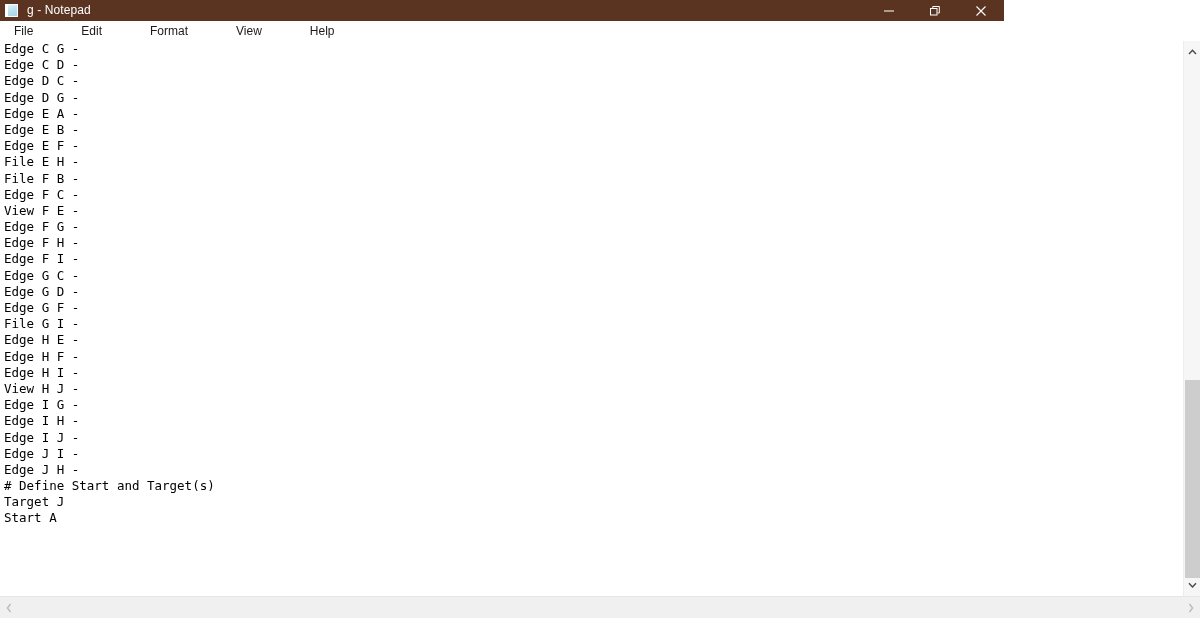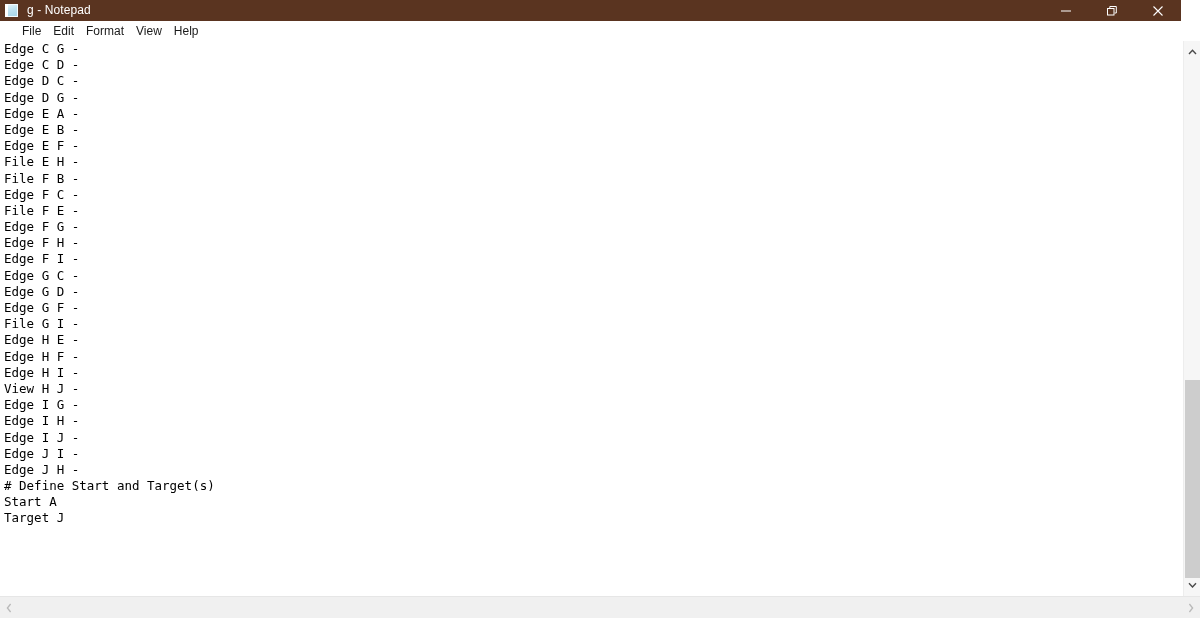--- a/index.html
+++ b/index.html
@@ -20,21 +20,21 @@
     width: 1200px;
     height: 618px;
     background: #ffffff;
     box-sizing: border-box;
   }
 
   
   .titlebar {
     position: absolute;
     left: 0; top: 0;
-    width: 1181px;
+    width: 1004px;
     height: 21px;
     background: #5a3420;
     display: flex;
     align-items: flex-end;
     box-sizing: border-box;
   }
   .title-left {
     display: flex;
     align-items: center;
     padding-left: 4px;
@@ -92,22 +92,23 @@
 
   
   .menubar {
     position: absolute;
     left: 0; top: 21px;
     width: 1200px;
     height: 20px;
     background: #ffffff;
     display: flex;
     align-items: center;
-    padding-left: 16px;
-    box-sizing: border-box;
+    padding-left: 8px;
+    box-sizing: border-box;
+    gap: 36px;
   }
   .menu-item {
     font-size: 12px;
     color: #1a1a1a;
     line-height: 20px;
     padding: 0 6px;
     white-space: nowrap;
     font-family: "Liberation Sans", sans-serif;
   }
 
@@ -245,40 +246,40 @@
         <div class="line">Edge C G -</div>
         <div class="line">Edge C D -</div>
         <div class="line">Edge D C -</div>
         <div class="line">Edge D G -</div>
         <div class="line">Edge E A -</div>
         <div class="line">Edge E B -</div>
         <div class="line">Edge E F -</div>
         <div class="line">File E H -</div>
         <div class="line">File F B -</div>
         <div class="line">Edge F C -</div>
-        <div class="line">File F E -</div>
+        <div class="line">View F E -</div>
         <div class="line">Edge F G -</div>
         <div class="line">Edge F H -</div>
         <div class="line">Edge F I -</div>
         <div class="line">Edge G C -</div>
         <div class="line">Edge G D -</div>
         <div class="line">Edge G F -</div>
         <div class="line">File G I -</div>
         <div class="line">Edge H E -</div>
         <div class="line">Edge H F -</div>
         <div class="line">Edge H I -</div>
         <div class="line">View H J -</div>
         <div class="line">Edge I G -</div>
         <div class="line">Edge I H -</div>
         <div class="line">Edge I J -</div>
         <div class="line">Edge J I -</div>
         <div class="line">Edge J H -</div>
         <div class="line"># Define Start and Target(s)</div>
+        <div class="line">Target J</div>
         <div class="line">Start A</div>
-        <div class="line">Target J</div>
       </div>
   </div>
 
   <div class="vscroll">
     <div class="sb-arrow up">
       <svg class="chev" width="9" height="6" viewBox="0 0 9 6">
         <path d="M1 5 L4.5 1.3 L8 5" fill="none" stroke="#4a4a4a" stroke-width="1.4"></path>
       </svg>
     </div>
     <div class="sb-thumb" id="vthumb" style="top: 339px; height: 198px;"></div>

